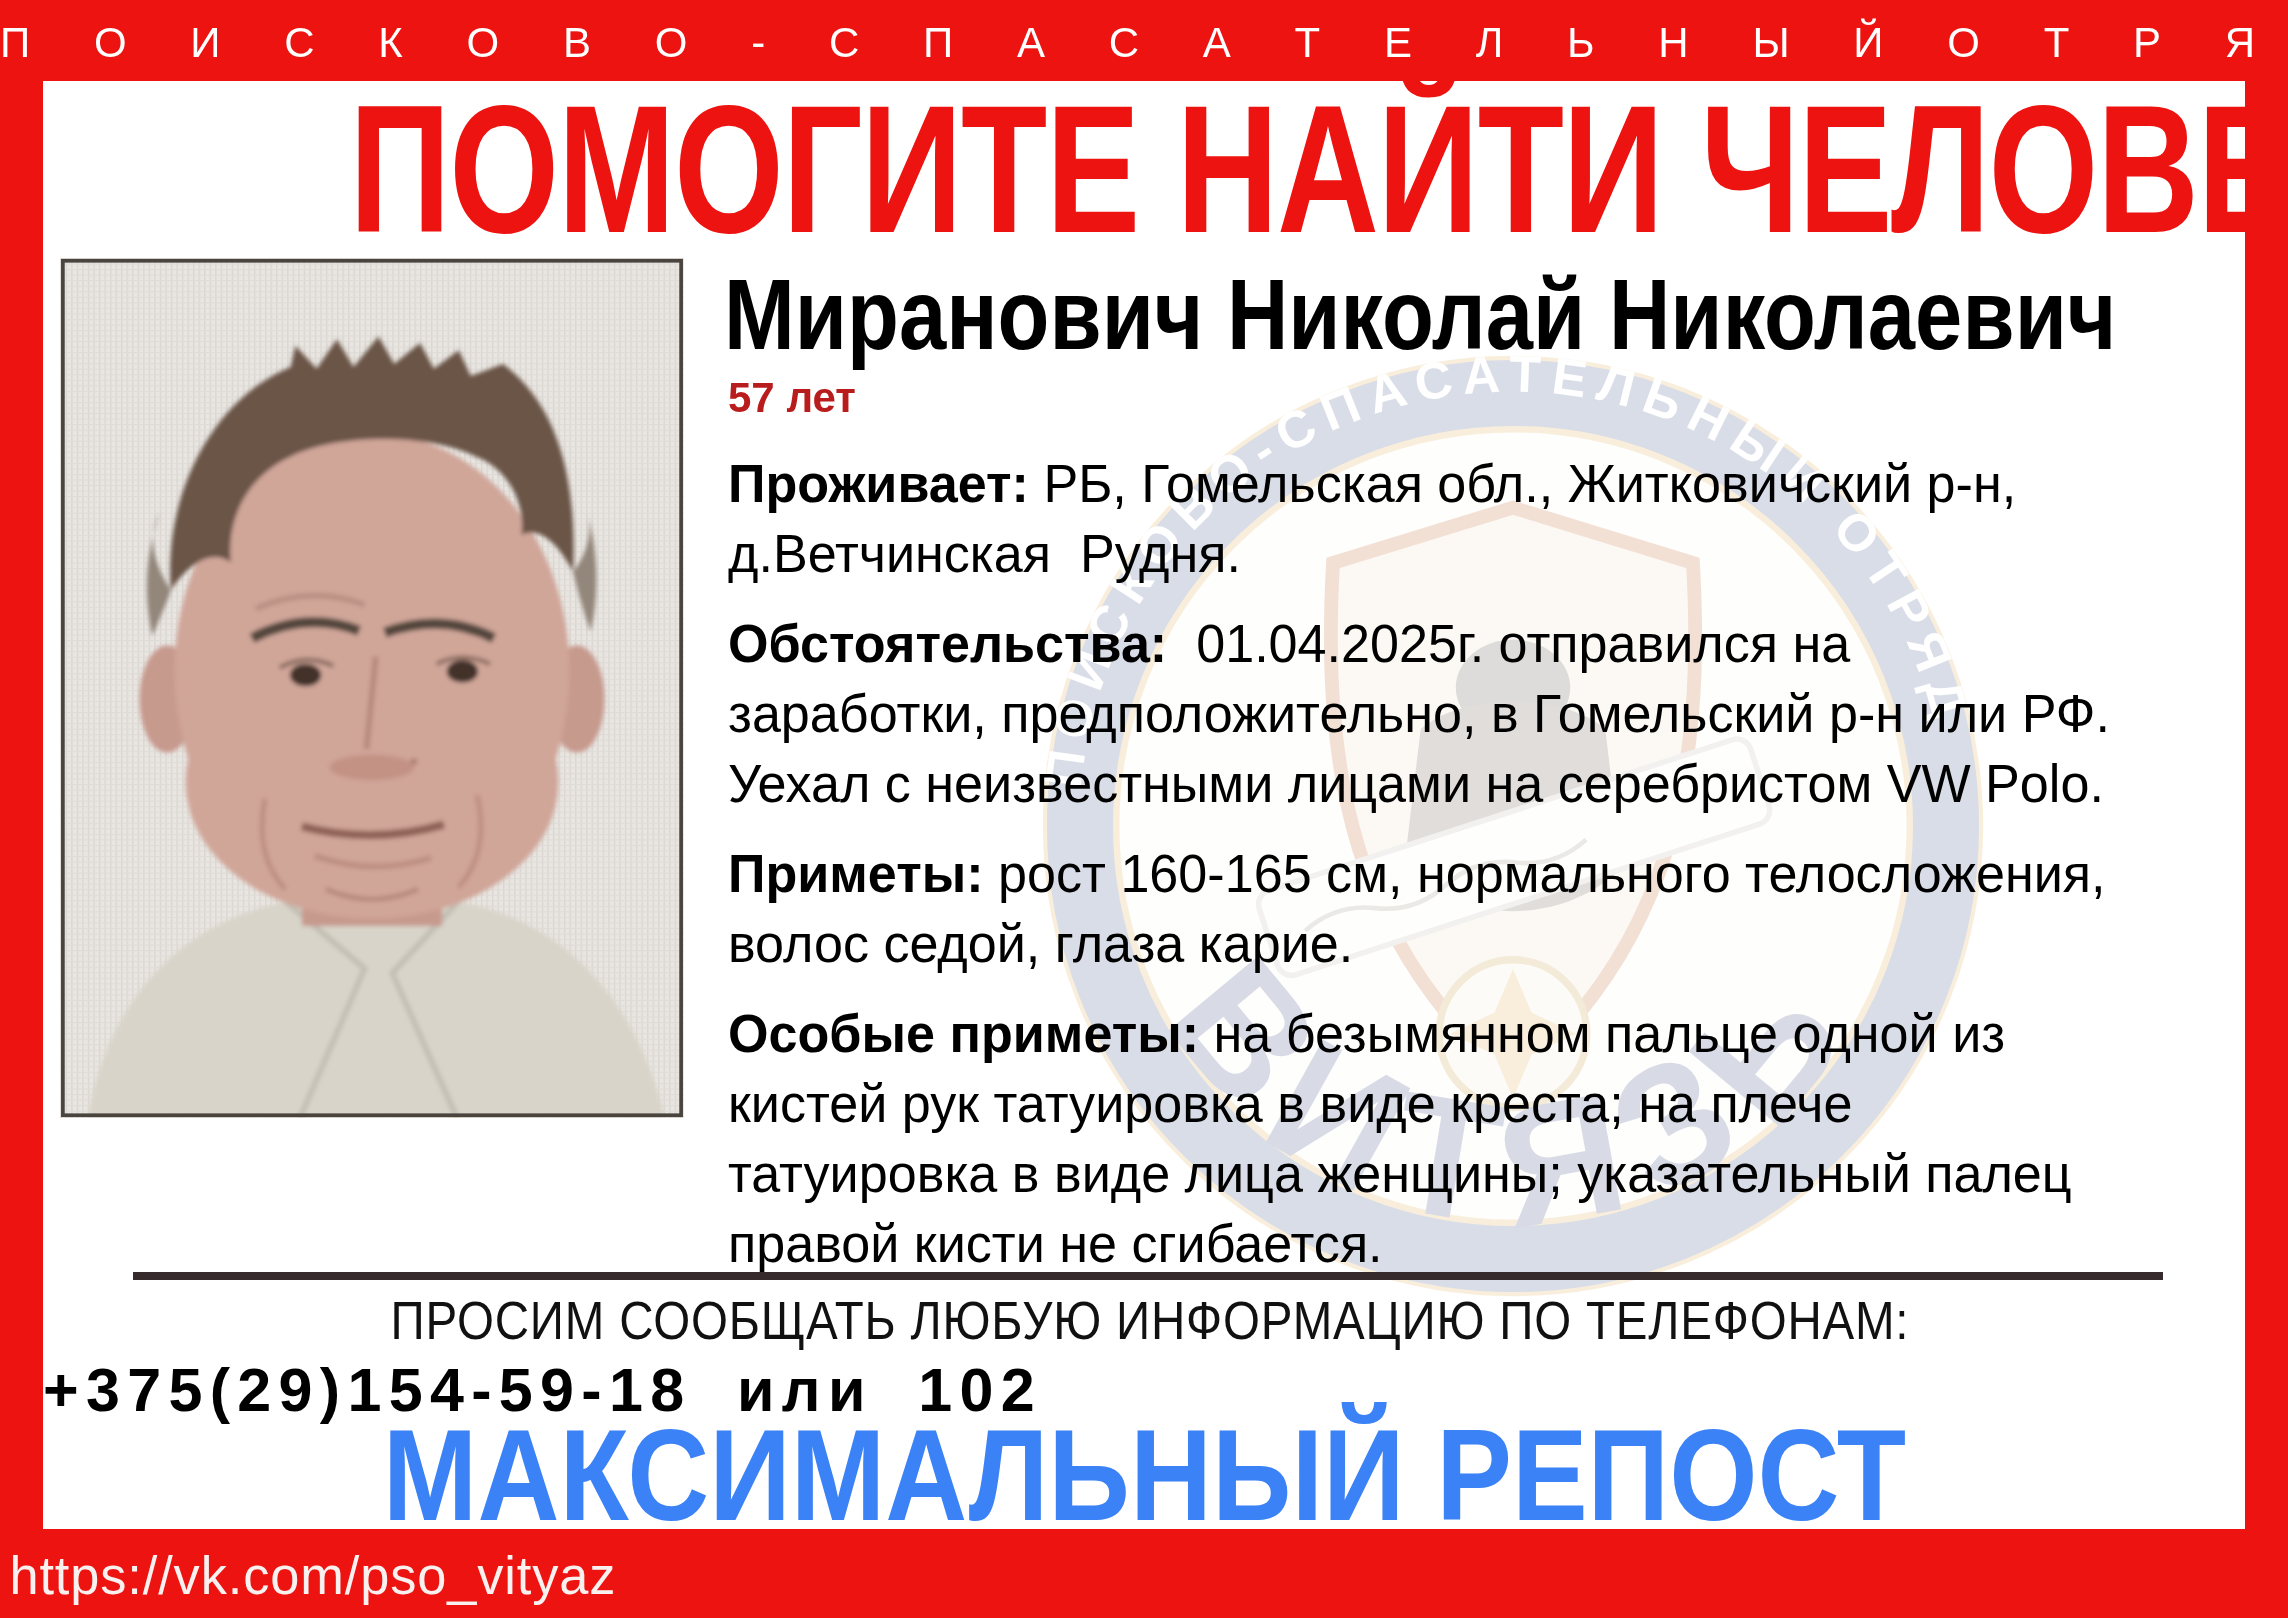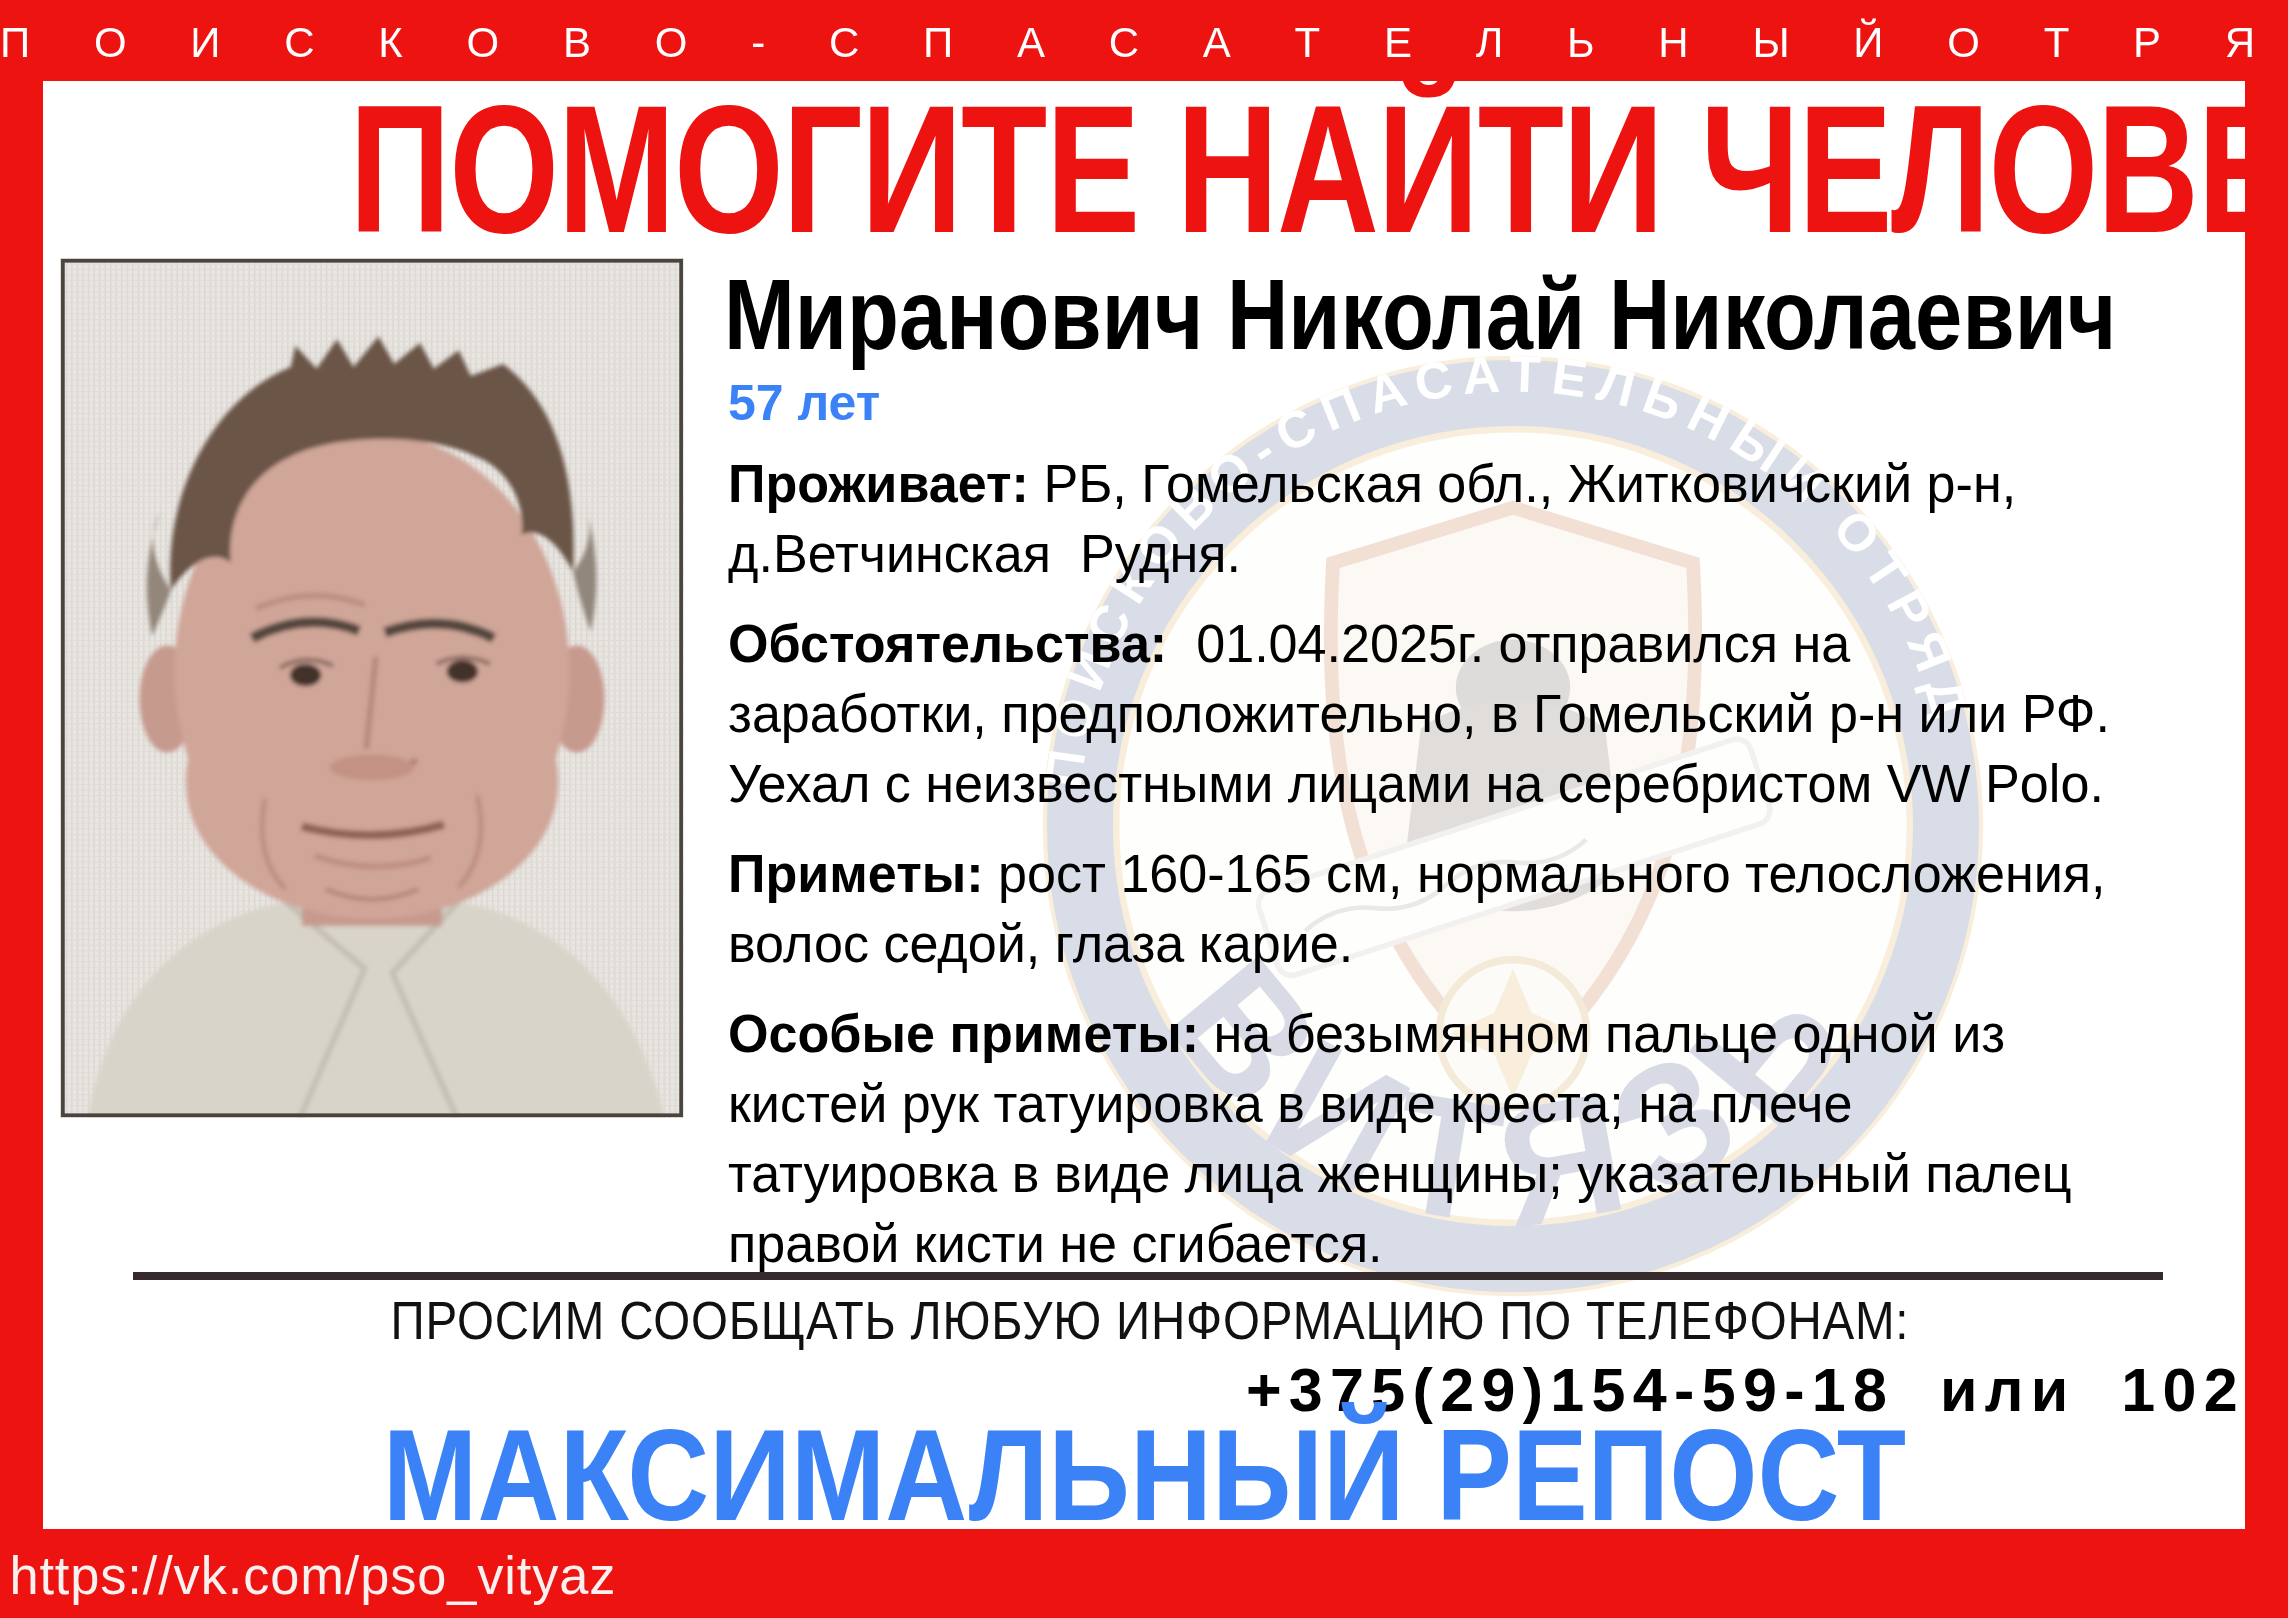--- a/index.html
+++ b/index.html
@@ -46,21 +46,21 @@
   .name-row{
     position:absolute;left:681px;top:183px;width:1521px;height:102px;
     white-space:nowrap;z-index:2;
   }
   .name-row>span{
     display:inline-block;font-weight:bold;font-size:100px;line-height:100px;
     transform:scaleX(0.85);transform-origin:0 50%;color:#000;
   }
   .age-row{
     position:absolute;left:685px;top:293px;z-index:2;
-    font-weight:bold;font-size:50px;color:#3b82f6;
+    font-weight:bold;font-size:42px;color:#b91c1c;
   }
   .details{
     position:absolute;left:685px;top:367px;width:1569px;z-index:2;
     transform:scaleX(0.965);transform-origin:0 0;
     font-size:54px;color:#000;
   }
   .details .para{margin:0 0 20px 0;}
   .details .line{white-space:pre;line-height:70px;}
   .details .line b{font-weight:bold;}
   
@@ -70,21 +70,21 @@
   }
   .info-line{
     position:absolute;left:12px;right:0;top:1211px;text-align:center;z-index:2;
     white-space:nowrap;color:#111;
   }
   .info-line>span{
     display:inline-block;font-size:54px;line-height:57px;
     transform:scaleX(0.88);transform-origin:50% 50%;letter-spacing:0.9px;
   }
   .phone-line{
-    position:absolute;left:0;right:0;top:1272px;text-align:right;z-index:2;
+    position:absolute;left:0;right:0;top:1272px;text-align:left;z-index:2;
     font-weight:bold;font-size:61px;line-height:74px;color:#000;
     letter-spacing:0.12em;word-spacing:0.35em;white-space:nowrap;
   }
   .repost-line{
     position:absolute;left:0;right:0;top:1344px;text-align:center;z-index:2;
     white-space:nowrap;color:#3b82f6;
   }
   .repost-line>span{
     display:inline-block;font-weight:bold;font-size:129px;line-height:100px;
     transform:scaleX(0.88);transform-origin:50% 50%;

